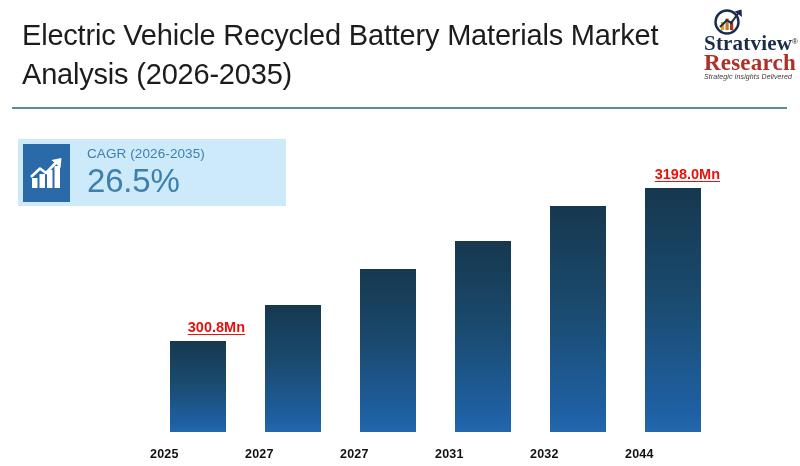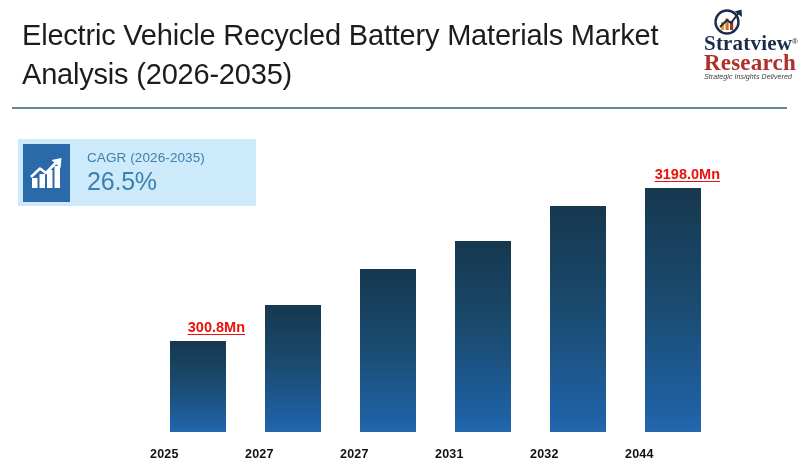--- a/index.html
+++ b/index.html
@@ -88,21 +88,21 @@
     color: #3a3a3a;
     line-height: 10px;
     letter-spacing: 0.1px;
   }
 
   
   #cagr-box {
     position: absolute;
     left: 18px;
     top: 139px;
-    width: 238px;
+    width: 268px;
     height: 67px;
     background: #cdeafb;
     display: flex;
     align-items: center;
   }
   #cagr-icon-tile {
     width: 47px;
     height: 58px;
     margin-left: 5px;
     background: #2b6aa8;
@@ -114,21 +114,21 @@
   #cagr-texts {
     margin-left: 17px;
     line-height: 1.05;
   }
   #cagr-label {
     font-size: 13.5px;
     color: #3d7fad;
     letter-spacing: 0.1px;
   }
   #cagr-value {
-    font-size: 25px;
+    font-size: 33px;
     color: #3d7fad;
     margin-top: 3px;
     letter-spacing: -0.2px;
   }
 
   
   #chart-area {
     position: absolute;
     left: 0;
     top: 110px;

